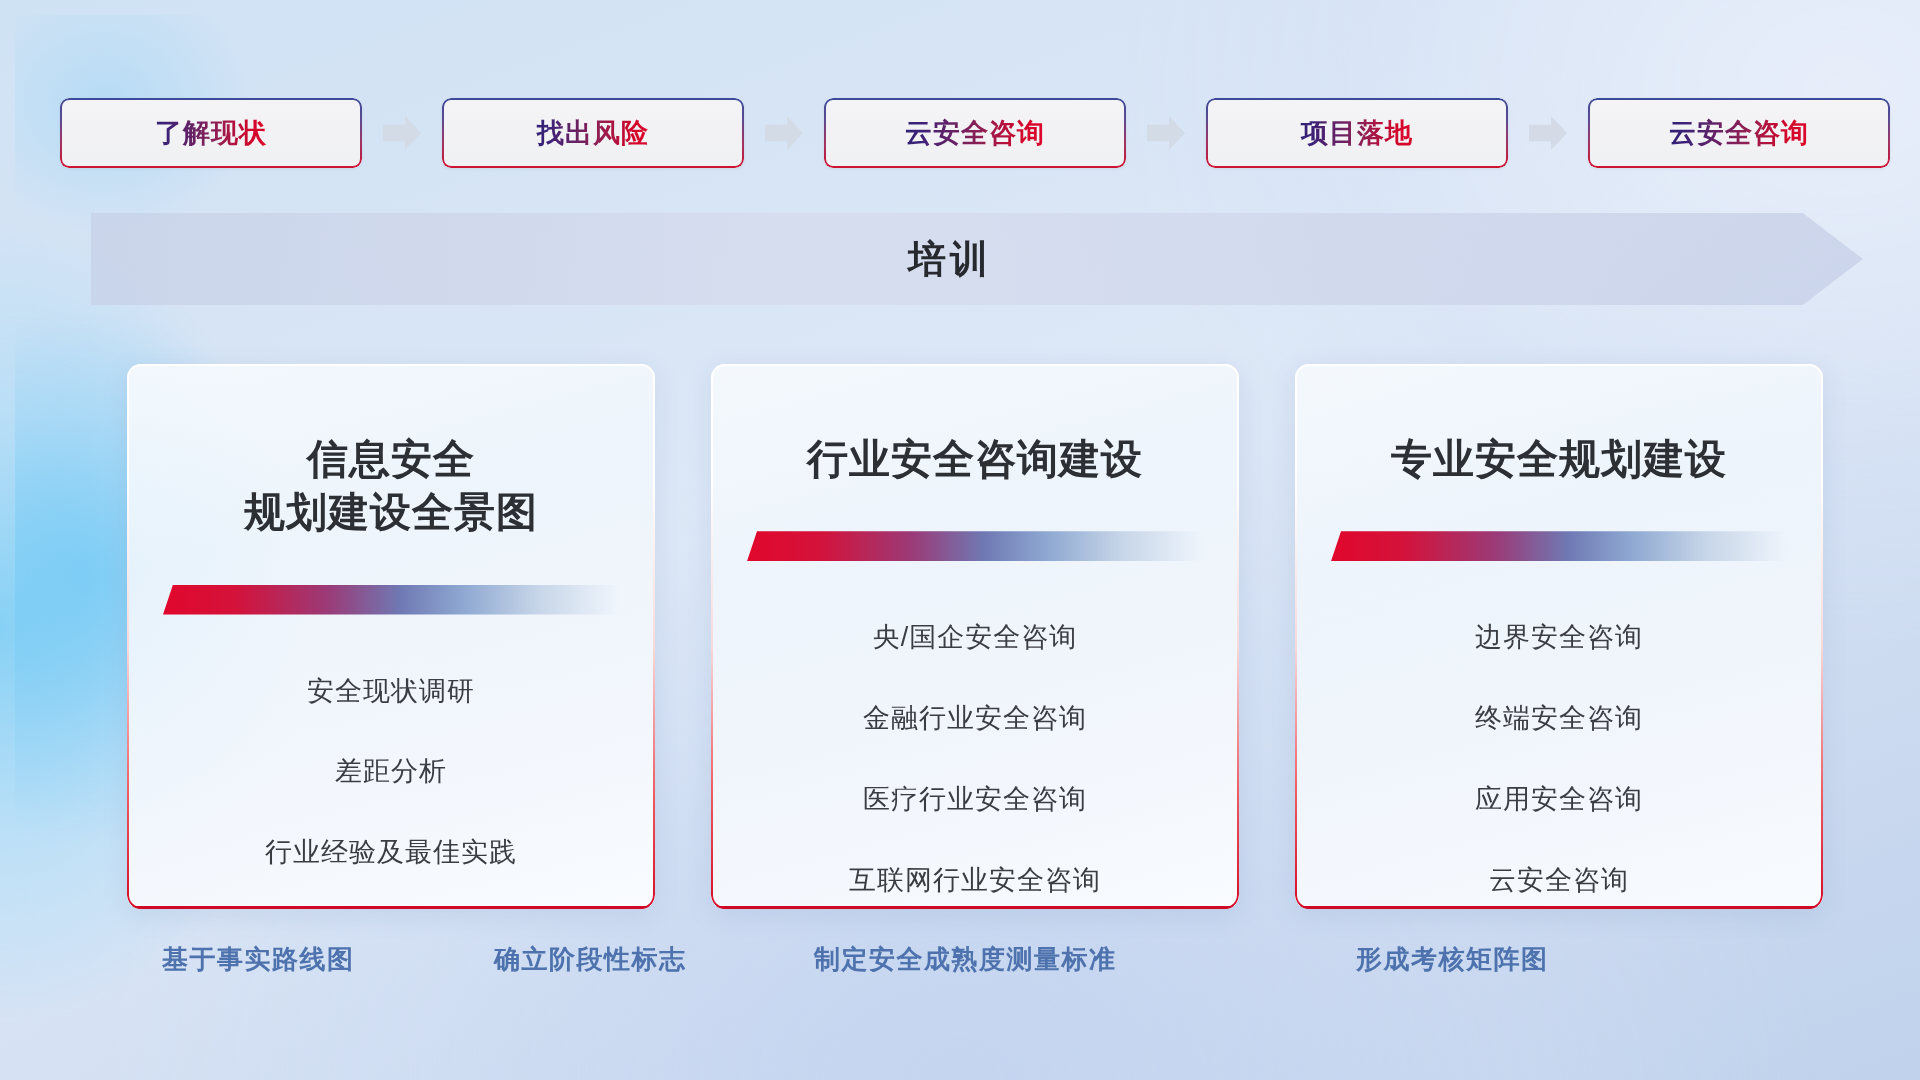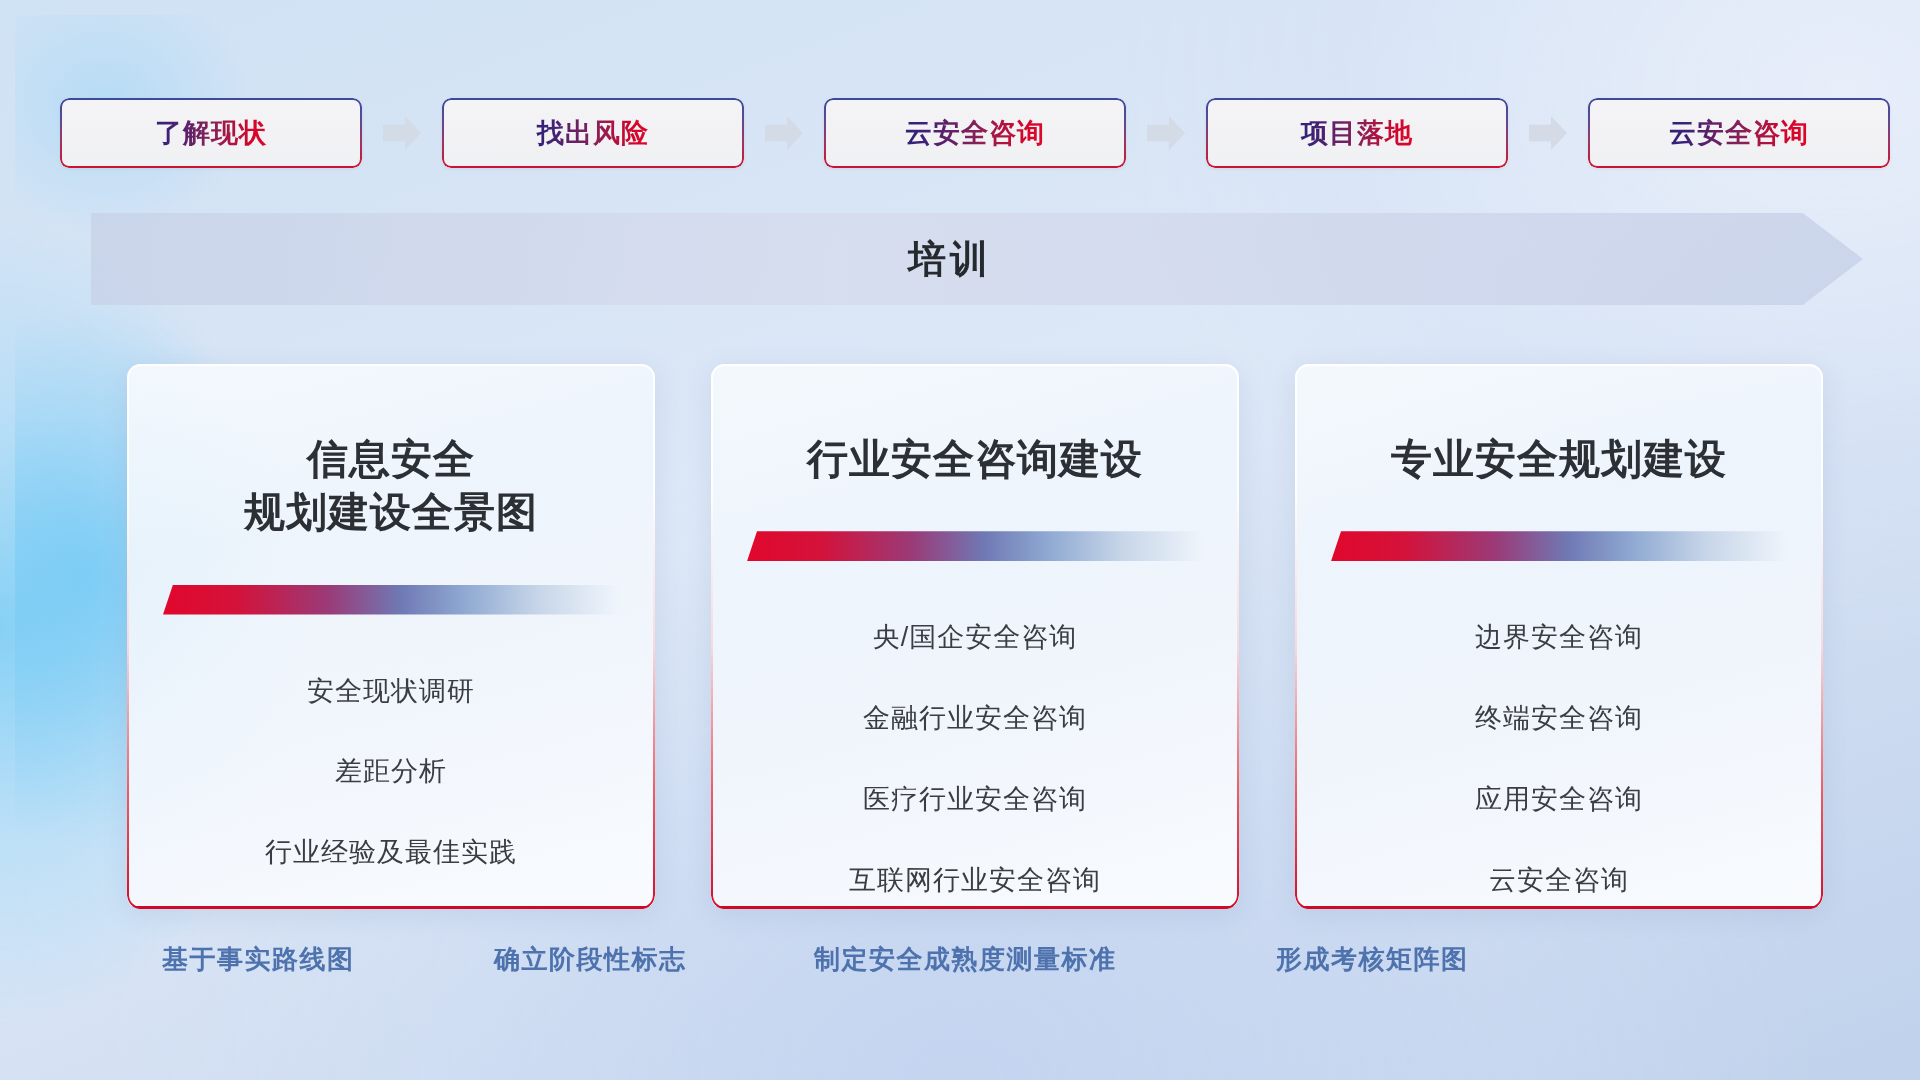--- a/index.html
+++ b/index.html
@@ -140,21 +140,21 @@
     position: absolute; left: 0; top: 912px; width: 1567px; height: 52px;
   }
   .blabel {
     position: absolute; top: 0;
     font-size: 26px; font-weight: bold; color: #4d72ad; letter-spacing: 1.5px;
     white-space: nowrap;
   }
   .bl0 { left: 132px; }
   .bl1 { left: 464px; }
   .bl2 { left: 784px; text-align: center; }
-  .bl3 { left: 1246px; text-align: center; }
+  .bl3 { left: 1326px; text-align: center; }
 </style>
 </head>
 <body>
 
 <div class="glow-topleft"></div>
 <div class="glow-left"></div>
 
 <div class="flow">
 
   <div class="flow-box">

